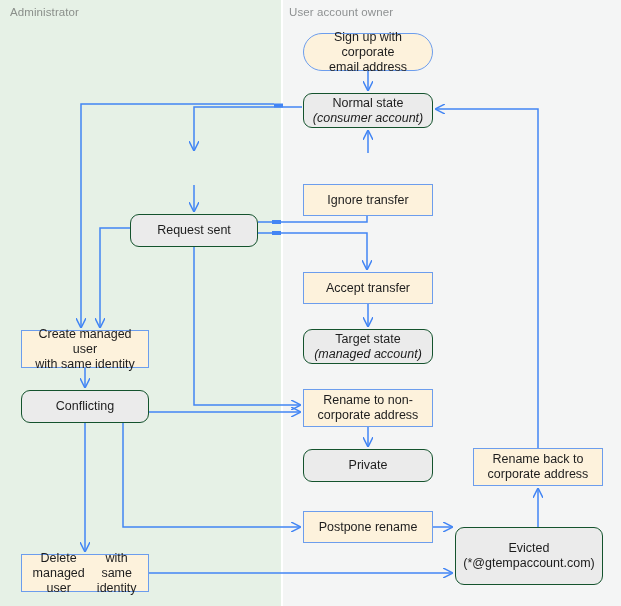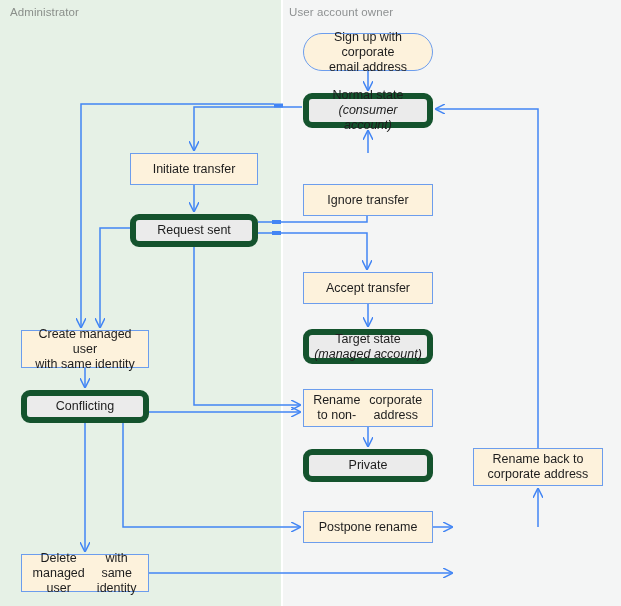--- a/index.html
+++ b/index.html
@@ -14,21 +14,21 @@
   .lane-title{position:absolute;top:6px;font-size:11.5px;color:#8a8f8a;letter-spacing:.1px;}
   #lane-admin-title{left:10px;}
   #lane-user-title{left:289px;color:#8e9192;}
 
   svg#wires{position:absolute;left:0;top:0;width:621px;height:606px;overflow:visible;}
 
   .node{position:absolute;box-sizing:border-box;display:flex;align-items:center;
         justify-content:center;text-align:center;font-size:12.5px;color:#1d1d1d;
         line-height:15px;padding:2px 5px;}
   .node.action{background:#fdf2dc;border:1px solid #6c9ded;border-radius:0;}
-  .node.state{background:#ebebeb;border:6px solid #14532d;border-radius:9px;}
+  .node.state{background:#ebebeb;border:1px solid #14532d;border-radius:9px;}
   .node .l2{font-style:italic;}
   .node span{display:block;}
 </style>
 </head>
 <body>
 
 <div id="canvas">
 
   <div class="lane" id="lane-admin"></div>
   <div class="lane" id="lane-user"></div>
@@ -91,23 +91,20 @@
   <div class="node action" style="left:303px;top:33px;width:130px;height:38px;flex-direction:column;border-radius:19px;">
     <span>Sign up with corporate</span>
     <span>email address</span>
   </div>
 
   <div class="node state" style="left:303px;top:93px;width:130px;height:35px;flex-direction:column;">
     <span>Normal state</span>
     <span class="l2">(consumer account)</span>
   </div>
 
-  <div class="node action" style="left:130px;top:153px;width:128px;height:32px;">
-    <span>Initiate transfer</span>
-  </div>
 
   <div class="node action" style="left:303px;top:153px;width:130px;height:32px;margin-top:31px;">
     <span>Ignore transfer</span>
   </div>
 
   <div class="node state" style="left:130px;top:214px;width:128px;height:33px;">
     <span>Request sent</span>
   </div>
 
   <div class="node action" style="left:303px;top:272px;width:130px;height:32px;">
@@ -121,21 +118,21 @@
 
   <div class="node action" style="left:21px;top:330px;width:128px;height:38px;flex-direction:column;">
     <span>Create managed user</span>
     <span>with same identity</span>
   </div>
 
   <div class="node state" style="left:21px;top:390px;width:128px;height:33px;">
     <span>Conflicting</span>
   </div>
 
-  <div class="node action" style="left:303px;top:389px;width:130px;height:38px;flex-direction:row;">
+  <div class="node action" style="left:303px;top:389px;width:130px;height:38px;flex-direction:column;">
     <span>Rename to non-</span>
     <span>corporate address</span>
   </div>
 
   <div class="node state" style="left:303px;top:449px;width:130px;height:33px;">
     <span>Private</span>
   </div>
 
   <div class="node action" style="left:473px;top:448px;width:130px;height:38px;flex-direction:column;">
     <span>Rename back to</span>
@@ -144,14 +141,18 @@
 
   <div class="node action" style="left:303px;top:511px;width:130px;height:32px;">
     <span>Postpone rename</span>
   </div>
 
   <div class="node action" style="left:21px;top:554px;width:128px;height:38px;">
     <span>Delete managed user</span>
     <span>with same identity</span>
   </div>
 
+  <div class="node state" style="left:455px;top:527px;width:148px;height:58px;flex-direction:column;">
+    <span>Evicted</span>
+    <span>(*@gtempaccount.com)</span>
+  </div>
 
 </div>
 
 </body></html>

